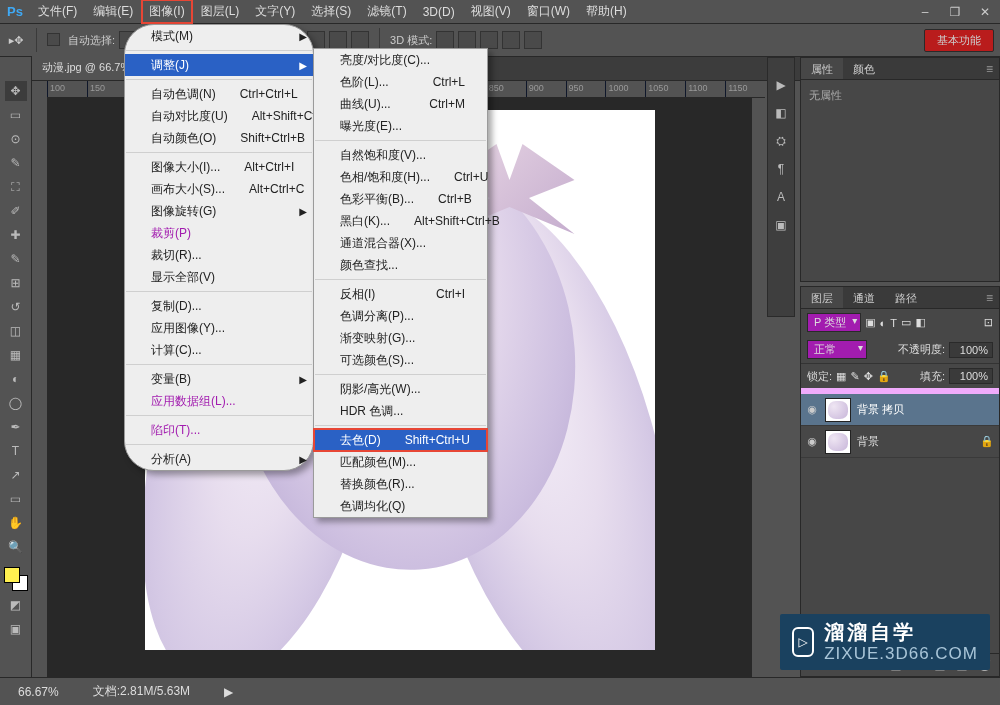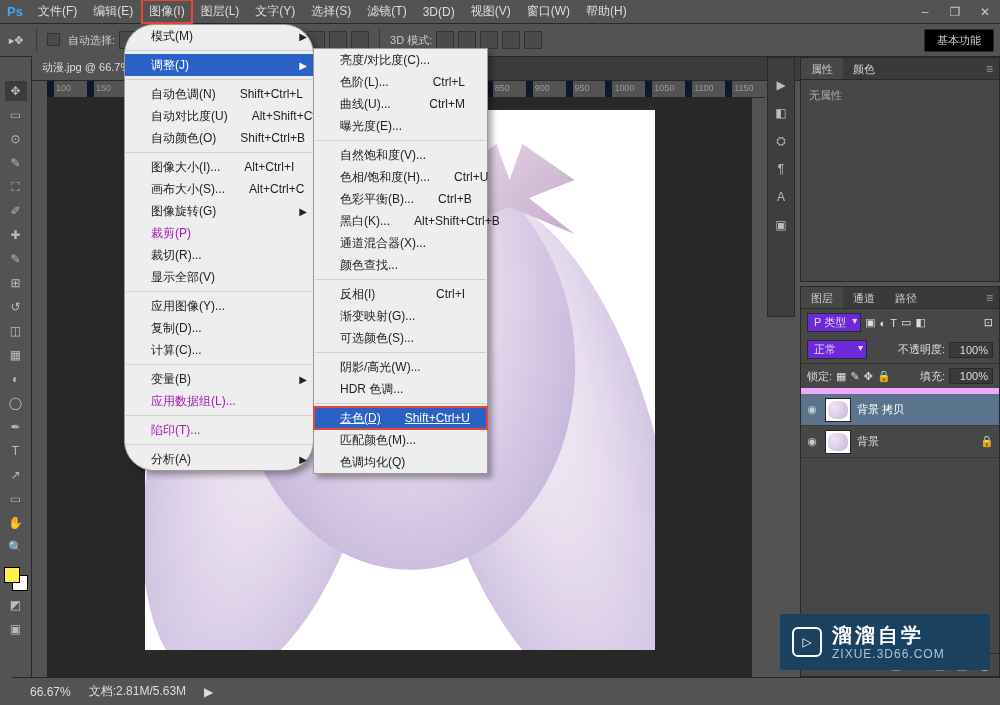--- a/index.html
+++ b/index.html
@@ -35,21 +35,21 @@
     position: absolute; top: 24px; left: 0; right: 0; height: 33px;
     background: #535353; border-bottom: 1px solid #282828;
     display: flex; align-items: center; padding: 0 6px; gap: 4px;
     font-size: 11px; color: #ccc;
   }
   .opt-icon { width: 20px; height: 20px; display:flex; align-items:center; justify-content:center; border:1px solid transparent; }
   .checkbox { width: 13px; height: 13px; border:1px solid #333; background:#4a4a4a; display:inline-block; margin-right:4px; }
   .sep { width: 1px; height: 24px; background: #3a3a3a; margin: 0 6px; }
   .icon-placeholder { width:18px; height:18px; background:#4a4a4a; border:1px solid #333; }
   .btn-right {
-    margin-left: auto; background:#000000; border:1px solid #2a2a2a;
+    margin-left: auto; background:#b91c1c; border:1px solid #2a2a2a;
     padding: 3px 12px; border-radius:2px;
   }
 
   
   .tabbar {
     position: absolute; top: 57px; left: 32px; right: 0; height: 24px;
     background: #3c3c3c; display: flex; align-items: flex-end;
     border-bottom: 1px solid #282828;
   }
   .doc-tab {
@@ -73,21 +73,21 @@
   .tool-swatch { width: 24px; height: 24px; position:relative; margin-top:6px; }
   .swatch-fg { position:absolute; top:0; left:0; width:16px; height:16px; background:#fff050; border:1px solid #000; }
   .swatch-bg { position:absolute; bottom:0; right:0; width:16px; height:16px; background:#fff; border:1px solid #000; }
 
   
   .ruler-h {
     position: absolute; top: 81px; left: 47px; right: 235px; height: 17px;
     background: #535353; border-bottom:1px solid #282828; font-size:9px; color:#999;
     display:flex;
   }
-  .ruler-tick { flex:1; border-left:7px solid #0f172a; position:relative; }
+  .ruler-tick { flex:1; border-left:1px solid #0f172a; position:relative; }
   .ruler-tick span { position:absolute; left:2px; top:2px; }
 
   
   .canvas-area {
     position: absolute; top: 98px; left: 47px; width: 705px; bottom: 28px;
     background: #282828; overflow: hidden;
     display:flex; align-items:flex-start; justify-content:center;
   }
   .canvas {
     margin-top: 12px;
@@ -133,21 +133,21 @@
 
   .panel-tabs {
     display:flex; background:#3a3a3a; border-bottom:1px solid #282828; height:22px;
   }
   .ptab { padding:4px 10px; font-size:11px; color:#ccc; }
   .ptab.active { background:#474747; }
   .ptab-menu { margin-left:auto; padding:4px 6px; color:#999; }
   .panel-body { padding:8px; font-size:11px; color:#aaa; }
 
   .layer-controls { display:flex; align-items:center; gap:4px; padding:4px 6px; flex-wrap:wrap; font-size:11px; }
-  .layer-select { background:#6d28d9; border:1px solid #2a2a2a; padding:1px 14px 1px 6px; position:relative; }
+  .layer-select { background:#a21caf; border:1px solid #2a2a2a; padding:1px 14px 1px 6px; position:relative; }
   .layer-select::after { content:"▾"; position:absolute; right:3px; top:1px; font-size:10px; }
   .perc-box { background:#3a3a3a; border:1px solid #2a2a2a; padding:1px 4px; width:44px; text-align:right; }
   .lock-row { border-top:1px solid #333; border-bottom:6px solid #f0abfc; }
 
   .layer-list { flex:1; }
   .layer-row {
     display:flex; align-items:center; height:32px;
     border-bottom:1px solid #3a3a3a; padding:0 4px; gap:6px; font-size:11px;
   }
   .layer-row.sel { background:#5a748d; color:#fff; }
@@ -157,58 +157,58 @@
   .lock-icon { margin-left:auto; color:#ccc; width:16px; text-align:center; }
 
   .layer-footer {
     display:flex; gap:8px; padding:4px 8px; border-top:1px solid #282828;
     justify-content:flex-end; color:#aaa;
   }
   .layer-footer .fi { width:14px; text-align:center; }
 
   
   .statusbar {
-    position:absolute; left:12px; right:0; bottom:0; height:28px;
+    position:absolute; left:0; right:0; bottom:0; height:28px;
     background:#535353; border-top:1px solid #282828;
-    display:flex; align-items:center; gap:18px; padding:0 18px; font-size:12px;
+    display:flex; align-items:center; gap:34px; padding:0 18px; font-size:12px;
   }
 
   
   .menu {
     position:absolute; background:#eeeeee; border:1px solid #9a9a9a;
     box-shadow: 4px 4px 6px rgba(0,0,0,0.35);
     font-size:12px; color:#222;
   }
   .menu-item {
     display:flex; align-items:center; height:22px; padding:0 22px 0 26px;
     white-space:nowrap; position:relative;
   }
   .menu-item.disabled { color:#a21caf; }
   .menu-item.hovered { background:#2a61c5; color:#fff; }
   .menu-item.red-marked {
     outline: 2px solid #e74635; outline-offset: -1px;
-    background:#2a61c5; color:#fff;text-decoration:underline;
+    background:#2a61c5; color:#fff;
   }
   .menu-item .shortcut { margin-left:auto; padding-left:24px; color:inherit; }
   .menu-item.has-sub::after { content:"▶"; position:absolute; right:6px; font-size:10px; }
   .menu-sep { height:1px; background:#cfcfcf; margin:3px 1px; }
 
   .menu-main { top:24px; left:124px; width:190px;border-radius:30px; }
   .menu-sub  { top:48px; left:313px; width:175px; }
 
   
   .watermark {
     position:absolute; right:10px; bottom:35px; width:210px; height:56px;
     background:#1a415f; display:flex; align-items:center; gap:10px;
     padding:0 12px; border-radius:2px;
   }
   .wm-play { width:30px; height:30px; border:2px solid #fff; border-radius:6px; display:flex; align-items:center; justify-content:center; color:#fff; }
   .wm-text { display:flex; flex-direction:column; line-height:1.2; }
   .wm-cn { font-size:20px; font-weight:bold; color:#fff; letter-spacing:3px; }
-  .wm-url { font-size:12px; color:#a9c5d8; letter-spacing:1px; }
+  .wm-url { font-size:17px; color:#a9c5d8; letter-spacing:1px; }
 </style>
 </head>
 <body>
 
 <div class="menubar">
   <div class="ps-logo">Ps</div>
   <div class="menubar-item">文件(F)</div>
   <div class="menubar-item">编辑(E)</div>
   <div class="menubar-item highlighted">图像(I)</div>
   <div class="menubar-item">图层(L)</div>
@@ -450,21 +450,21 @@
     <div class="menu-item has-sub">
       <span>模式(M)</span>
     </div>
     <div class="menu-sep"></div>
     <div class="menu-item has-sub hovered">
       <span>调整(J)</span>
     </div>
     <div class="menu-sep"></div>
     <div class="menu-item">
       <span>自动色调(N)</span>
-      <span class="shortcut">Shift+Ctrl+L</span>
+      <span class="shortcut">Ctrl+Ctrl+L</span>
     </div>
     <div class="menu-item">
       <span>自动对比度(U)</span>
       <span class="shortcut">Alt+Shift+Ctrl+L</span>
     </div>
     <div class="menu-item">
       <span>自动颜色(O)</span>
       <span class="shortcut">Shift+Ctrl+B</span>
     </div>
     <div class="menu-sep"></div>
@@ -483,24 +483,24 @@
       <span>裁剪(P)</span>
     </div>
     <div class="menu-item">
       <span>裁切(R)...</span>
     </div>
     <div class="menu-item">
       <span>显示全部(V)</span>
     </div>
     <div class="menu-sep"></div>
     <div class="menu-item">
+      <span>复制(D)...</span>
+    </div>
+    <div class="menu-item">
       <span>应用图像(Y)...</span>
-    </div>
-    <div class="menu-item">
-      <span>复制(D)...</span>
     </div>
     <div class="menu-item">
       <span>计算(C)...</span>
     </div>
     <div class="menu-sep"></div>
     <div class="menu-item has-sub">
       <span>变量(B)</span>
     </div>
     <div class="menu-item disabled">
       <span>应用数据组(L)...</span>
@@ -549,20 +549,23 @@
     <div class="menu-item">
       <span>通道混合器(X)...</span>
     </div>
     <div class="menu-item">
       <span>颜色查找...</span>
     </div>
     <div class="menu-sep"></div>
     <div class="menu-item">
       <span>反相(I)</span>
       <span class="shortcut">Ctrl+I</span>
+    </div>
+    <div class="menu-item">
+      <span>色调分离(P)...</span>
     </div>
     <div class="menu-item">
       <span>渐变映射(G)...</span>
     </div>
     <div class="menu-item">
       <span>可选颜色(S)...</span>
     </div>
     <div class="menu-sep"></div>
     <div class="menu-item">
       <span>阴影/高光(W)...</span>
@@ -572,15 +575,18 @@
     </div>
     <div class="menu-sep"></div>
     <div class="menu-item red-marked">
       <span>去色(D)</span>
       <span class="shortcut">Shift+Ctrl+U</span>
     </div>
     <div class="menu-item">
       <span>匹配颜色(M)...</span>
     </div>
     <div class="menu-item">
+      <span>替换颜色(R)...</span>
+    </div>
+    <div class="menu-item">
       <span>色调均化(Q)</span>
     </div>
   </div>
 
 </body></html>

